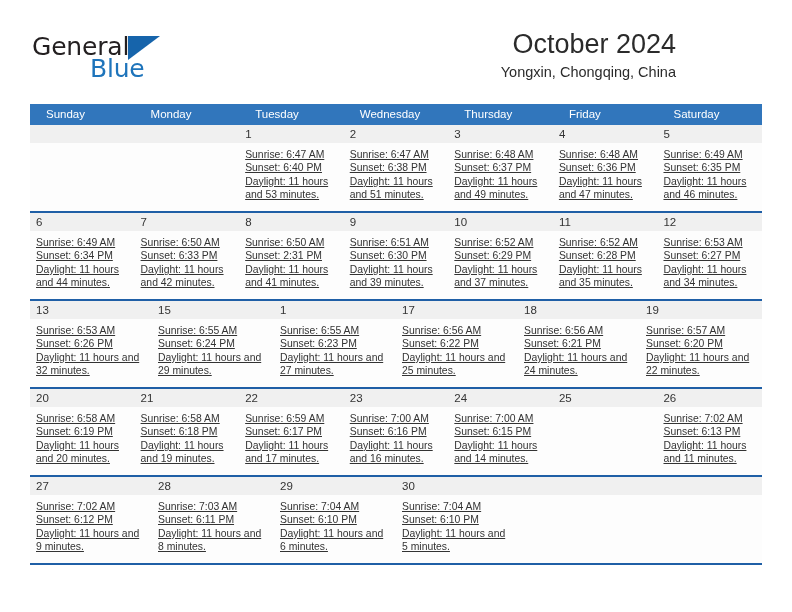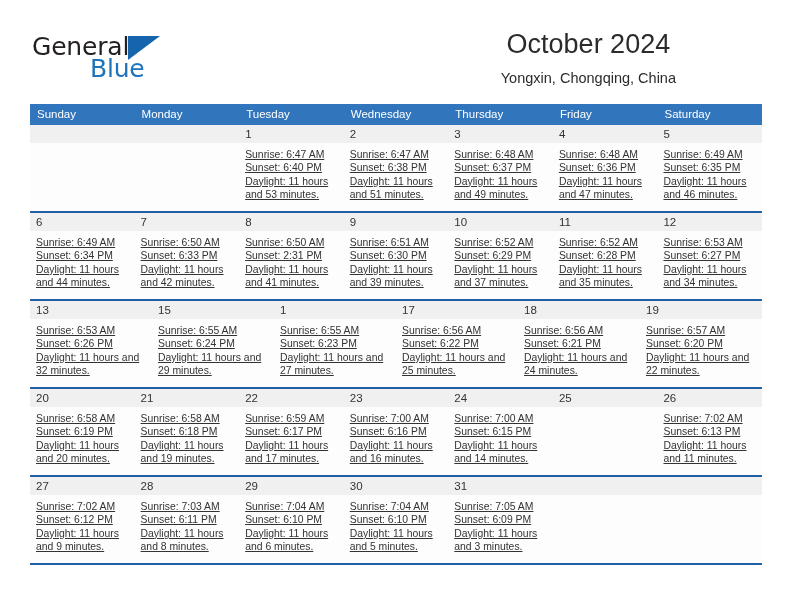--- a/index.html
+++ b/index.html
@@ -63,56 +63,56 @@
     width: 0;
     height: 0;
     border-left: 32px solid #1664ab;
     border-bottom: 24px solid transparent;
   }
 
   .title-block {
     position: absolute;
     right: 0;
     top: 0;
-    text-align: center;
+    text-align: right;
   }
   .cal-title {
     font-size: 27px;
     color: #2b2b2b;
     font-weight: 400;
     line-height: 32px;
     white-space: nowrap;
   }
   .cal-subtitle {
     font-size: 14.5px;
     color: #2b2b2b;
     font-weight: 400;
     line-height: 20px;
-    margin-top: 8px;
+    margin-top: 2px;
     white-space: nowrap;
   }
 
   
   .calendar {
     position: absolute;
     left: 30px;
     top: 104px;
     width: 732px;
   }
   .weekday-row {
     display: flex;
     background: #3176bc;
     height: 21px;
   }
   .weekday-cell {
     flex: 1 1 0;
     color: #ffffff;
     font-size: 11.5px;
     line-height: 21px;
-    padding-left: 7px;
+    padding-left: 16px;
     box-sizing: border-box;
     white-space: nowrap;
     overflow: hidden;
   }
 
   .week-row {
     display: flex;
     border-bottom: 2px solid #1f5fa6;
     height: 88px;
     box-sizing: border-box;
@@ -486,30 +486,20 @@
           <div class="day-cell">
             <div class="daynum-strip">
               <span class="daynum">30</span>
             </div>
             <div class="day-info">
               <div>Sunrise: 7:04 AM</div>
               <div>Sunset: 6:10 PM</div>
               <div class="daylight-line">Daylight: 11 hours and 5 minutes.</div>
             </div>
           </div>
-          <div class="day-cell">
-            <div class="daynum-strip">
-              <span class="daynum">31</span>
-            </div>
-            <div class="day-info">
-              <div>Sunrise: 7:05 AM</div>
-              <div>Sunset: 6:09 PM</div>
-              <div class="daylight-line">Daylight: 11 hours and 3 minutes.</div>
-            </div>
-          </div>
           <div class="day-cell empty">
             <div class="daynum-strip">
               <span class="daynum"></span>
             </div>
           </div>
           <div class="day-cell empty">
             <div class="daynum-strip">
               <span class="daynum"></span>
             </div>
           </div>

